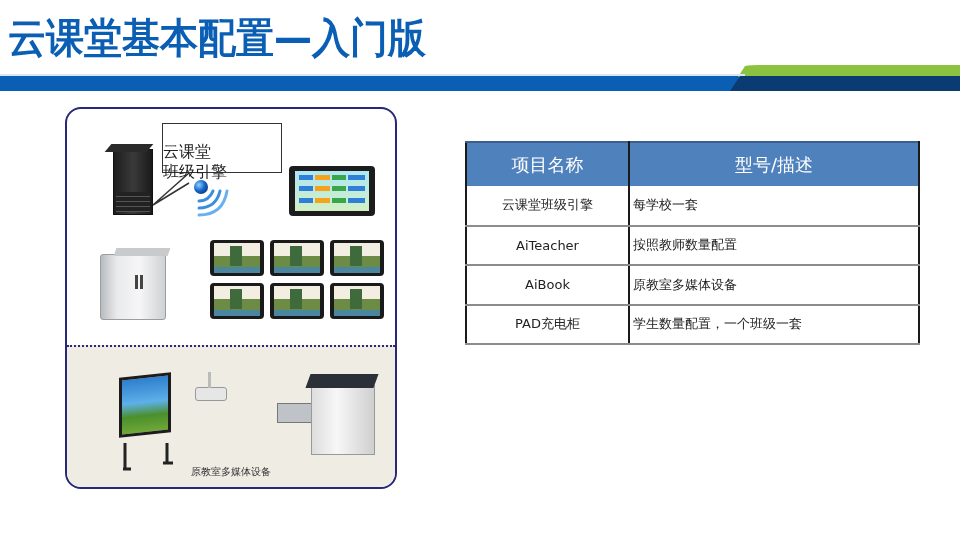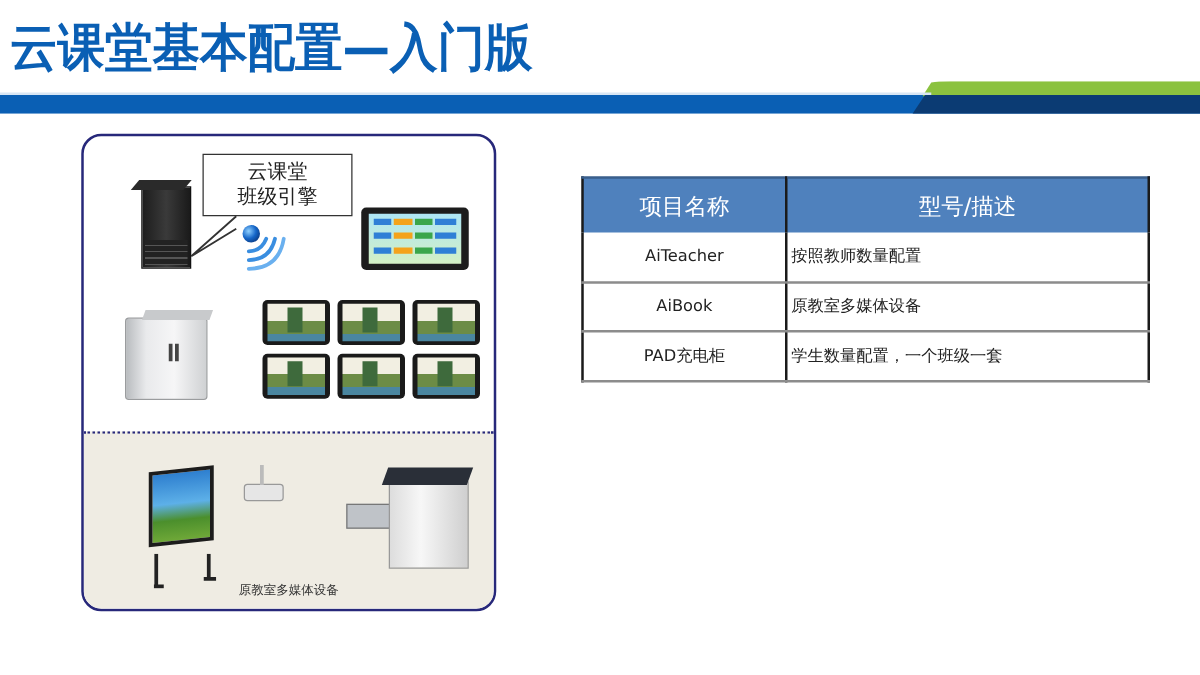--- a/index.html
+++ b/index.html
@@ -31,22 +31,22 @@
   }
   .lower-label {
     position: absolute; left: 0; width: 100%; top: 118px;
     text-align: center; font-size: 10px; color: #333;
   }
 
   
   .callout {
     position: absolute; left: 95px; top: 14px; width: 120px; height: 50px;
     border: 1.5px solid #333; background: #fff;
-    font-size: 16px; line-height: 20px; color: #222; text-align: center;
-    padding-top: 3px;
+    font-size: 16px; line-height: 20px; color: #222; 
+    padding-top: 18px;
   }
 
   
   .server {
     position: absolute; left: 46px; top: 40px; width: 40px; height: 66px;
     background: linear-gradient(90deg, #1d1d1d, #3a3a3a 50%, #1a1a1a);
     border: 1px solid #111;
   }
   .server::before {
     content: ""; position: absolute; left: 2px; right: 2px; top: 42px; height: 20px;
@@ -241,20 +241,24 @@
 
 <table class="table">
   <thead>
     <tr>
       <th>项目名称</th>
       <th>型号/描述</th>
     </tr>
   </thead>
   <tbody>
     <tr>
+      <td>云课堂班级引擎</td>
+      <td>每学校一套</td>
+    </tr>
+    <tr>
       <td>AiTeacher</td>
       <td>按照教师数量配置</td>
     </tr>
     <tr>
       <td>AiBook</td>
       <td>原教室多媒体设备</td>
     </tr>
     <tr>
       <td>PAD充电柜</td>
       <td>学生数量配置，一个班级一套</td>

